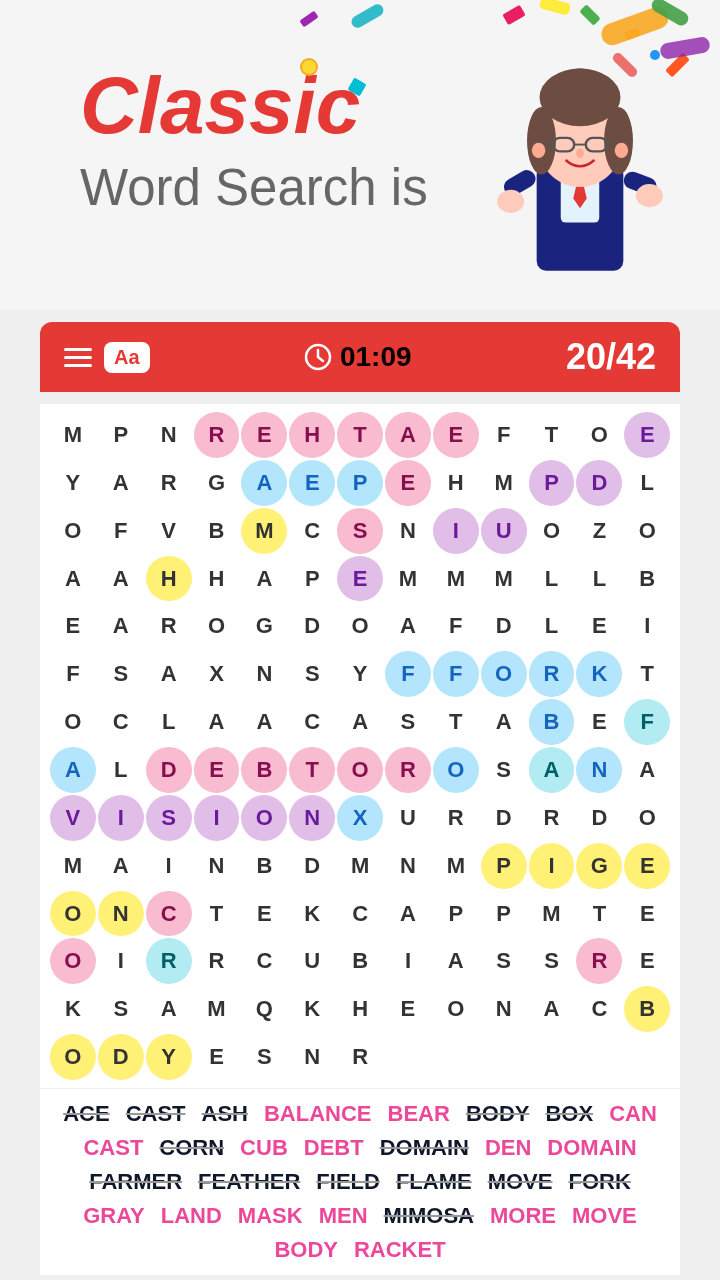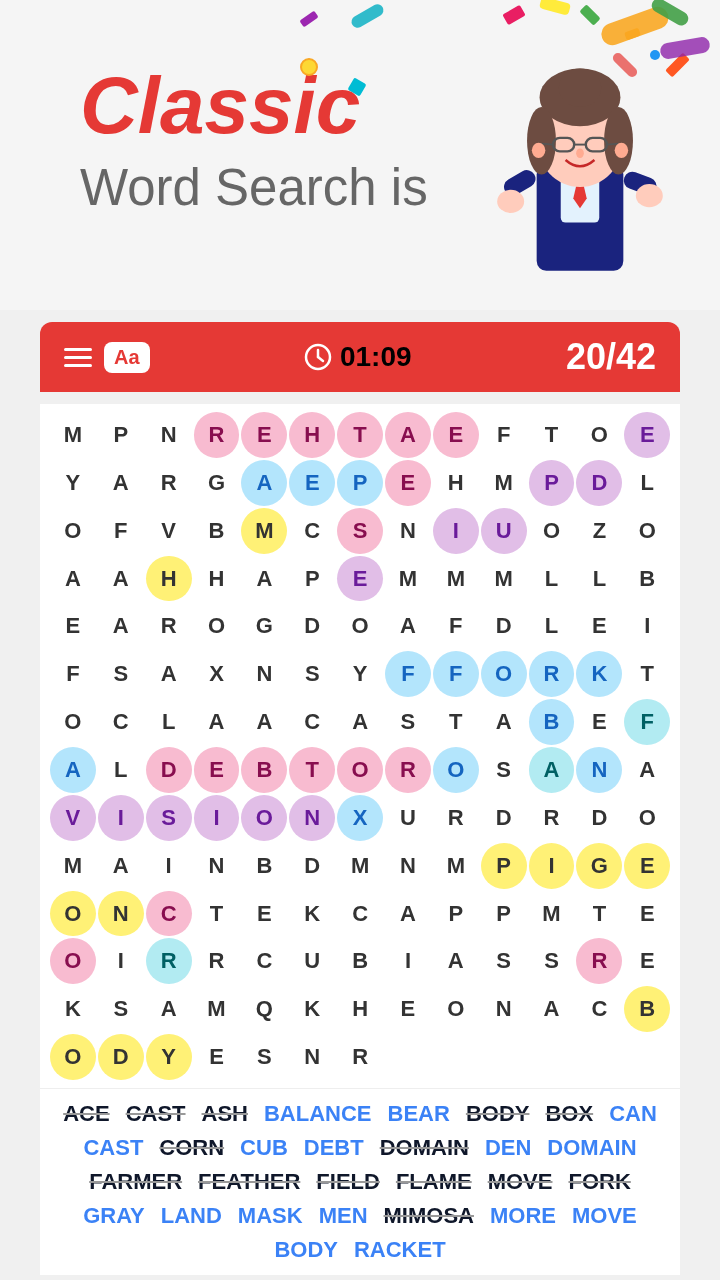--- a/index.html
+++ b/index.html
@@ -165,21 +165,21 @@
 
     .word-item {
       font-size: 22px;
       color: #0f172a;
       text-decoration: line-through;
       text-decoration-color: #999;
       font-weight: bold;
     }
 
     .word-item.active {
-      color: #3b82f6;
+      color: #ec4899;
       text-decoration: none;
       font-weight: 600;
     }
 
     
     .c1 { width: 20px; height: 10px; background: #4caf50; top: 10px; right: 120px; transform: rotate(45deg); }
     .c2 { width: 15px; height: 8px; background: #ff9800; top: 30px; right: 80px; transform: rotate(-20deg); }
     .c3 { width: 12px; height: 20px; background: #e91e63; top: 5px; right: 200px; transform: rotate(60deg); }
     .c4 { width: 10px; height: 10px; background: #2196f3; top: 50px; right: 60px; border-radius: 50%; }
     .c5 { width: 18px; height: 8px; background: #9c27b0; top: 15px; left: 300px; transform: rotate(-35deg); }

